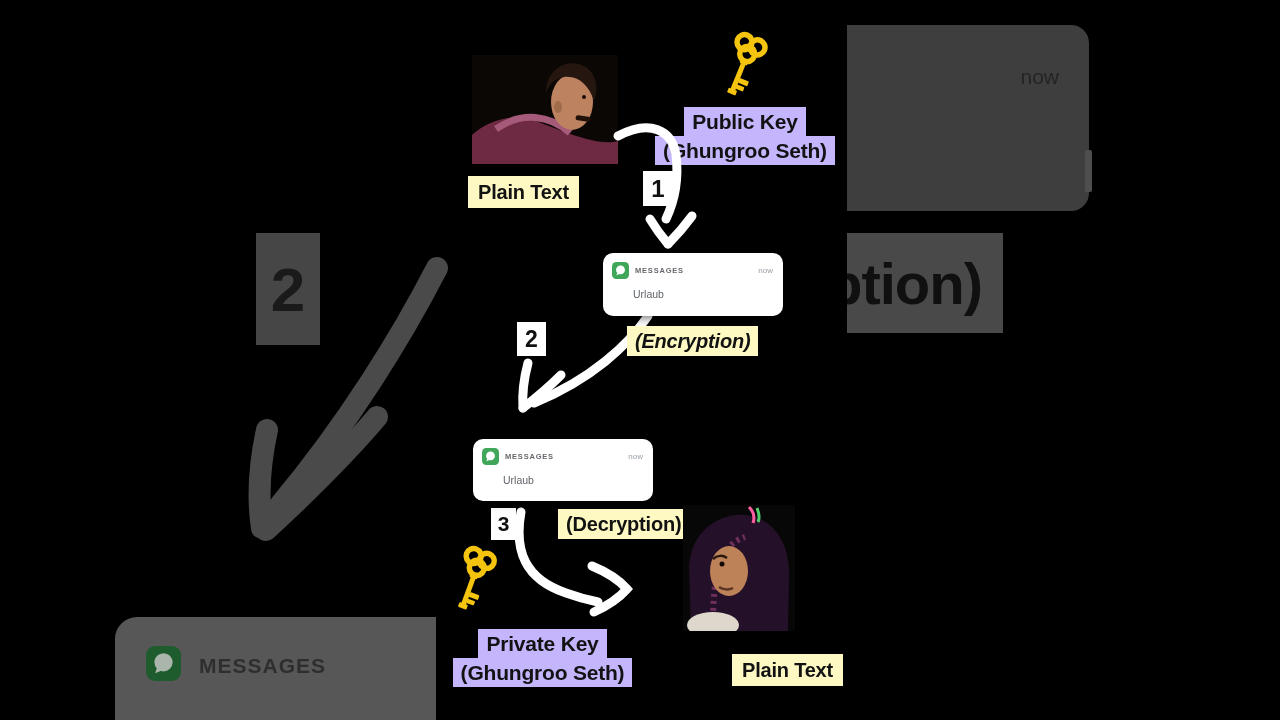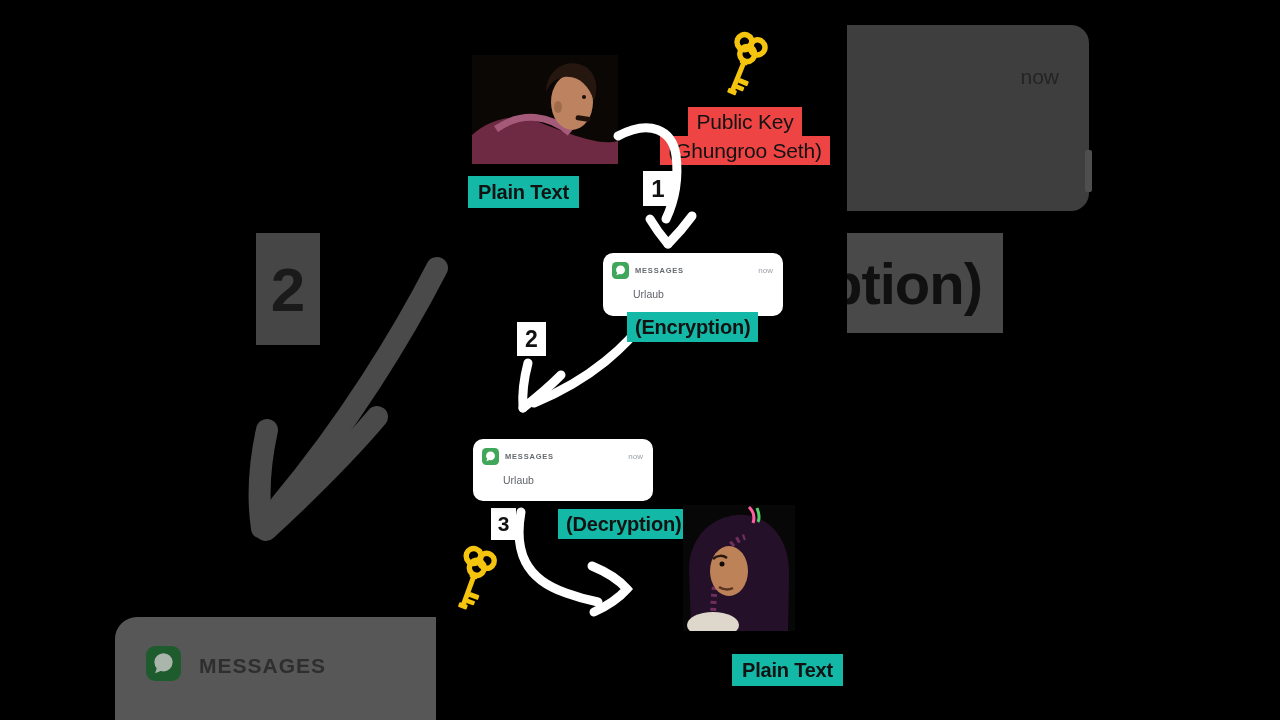--- a/index.html
+++ b/index.html
@@ -48,28 +48,28 @@
     position:absolute; left:84px; top:37px;
     font-size:21px; font-weight:700; letter-spacing:1px; color:#2e2e2e;
   }
   .bg-arrow-svg { position:absolute; left:0; top:0; pointer-events:none; }
 
   
   .photo { position:absolute; }
   .keyicon { position:absolute; }
 
   .lbl {
-    position:absolute; background:#14b8a6; color:#121212;
+    position:absolute; background:#fef9c3; color:#121212;
     font-weight:800; font-size:20px; line-height:26px;
     padding:3px 10px; white-space:nowrap; letter-spacing:-0.2px;
   }
   .lbl-stack { position:absolute; text-align:center; }
   .lbl-stack span {
-    display:inline-block; background:#ef4444; color:#121212;
-    font-weight:400; font-size:21px; line-height:27px;
+    display:inline-block; background:#c4b5fd; color:#121212;
+    font-weight:700; font-size:21px; line-height:27px;
     padding:1px 8px; white-space:nowrap; letter-spacing:-0.2px;
   }
   .step {
     position:absolute; background:#fff; color:#111; font-weight:800;
     display:flex; align-items:center; justify-content:center;
   }
   #step1 { left:643px; top:171px; width:30px; height:35px; font-size:24px; }
   #step2 { left:517px; top:322px; width:29px; height:34px; font-size:23px; }
   #step3 { left:491px; top:508px; width:25px; height:32px; font-size:21px; }
 
@@ -188,21 +188,21 @@
         <rect width="20" height="20" rx="5" fill="#3FA65A"></rect>
         <circle cx="10" cy="9.3" r="5.2" fill="#ffffff"></circle>
         <path d="M6.2 12.5 L5.2 15.6 L9.4 13.8 Z" fill="#ffffff"></path>
       </svg>
       <span class="napp">MESSAGES</span>
       <span class="ntime">now</span>
     </div>
     <div class="nmsg">Urlaub</div>
   </div>
 
-  <div class="lbl" style="left:627px; top:312px; padding:2px 8px;">(Encryption)</div>
+  <div class="lbl" style="left:627px; top:326px; padding:2px 8px;font-style:italic;">(Encryption)</div>
 
   <div class="ncard" id="ncard-bottom">
     <div class="ncard-head">
       <svg class="nicon" viewBox="0 0 20 20">
         <rect width="20" height="20" rx="5" fill="#3FA65A"></rect>
         <circle cx="10" cy="9.3" r="5.2" fill="#ffffff"></circle>
         <path d="M6.2 12.5 L5.2 15.6 L9.4 13.8 Z" fill="#ffffff"></path>
       </svg>
       <span class="napp">MESSAGES</span>
       <span class="ntime">now</span>
@@ -233,16 +233,20 @@
     <path d="M30 120 C30 70 36 40 62 32" stroke="#6e2f5c" stroke-width="6" fill="none" stroke-dasharray="3 4"></path>
     <ellipse cx="46" cy="66" rx="19" ry="25" fill="#bd8257"></ellipse>
     <circle cx="39" cy="59" r="2.5" fill="#120a06"></circle>
     <path d="M30 54 C34 50 40 50 44 53" stroke="#2a180e" stroke-width="2.5" fill="none"></path>
     <path d="M36 82 C40 85 46 85 50 83" stroke="#5a3322" stroke-width="2.5" fill="none"></path>
     <ellipse cx="30" cy="120" rx="26" ry="13" fill="#ded8cc"></ellipse>
     <path d="M66 2 C70 6 72 12 70 18" stroke="#ff5fa0" stroke-width="3" fill="none"></path>
     <path d="M74 3 C76 8 77 13 75 17" stroke="#54d06a" stroke-width="3" fill="none"></path>
   </svg>
 
+  <div class="lbl-stack" style="left:440px; top:629px; width:205px;">
+    <span>Private Key</span><br>
+    <span>(Ghungroo Seth)</span>
+  </div>
 
   <div class="lbl" style="left:732px; top:654px;">Plain Text</div>
 
 </div>
 
 </body></html>

